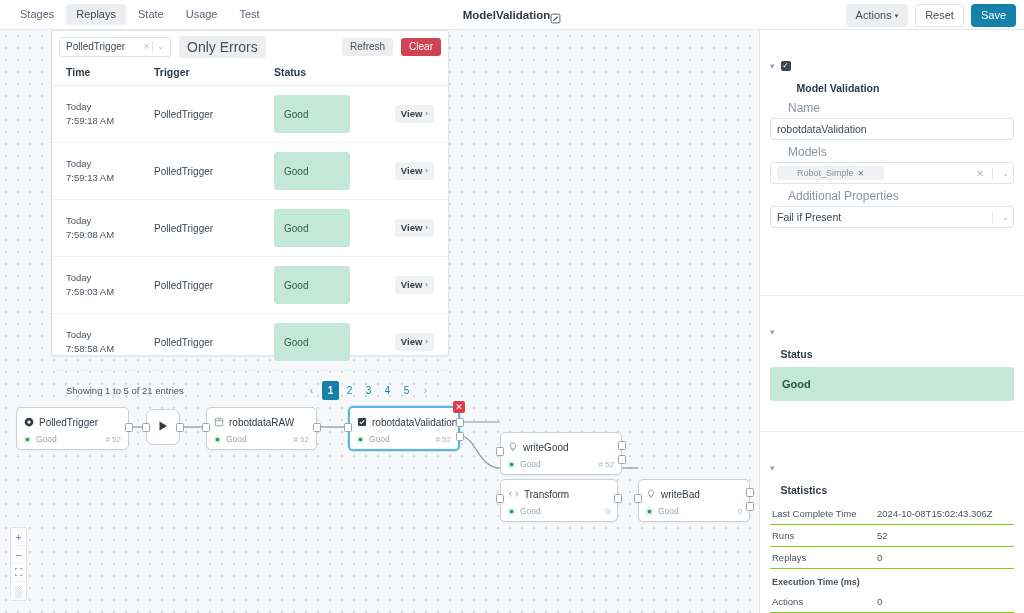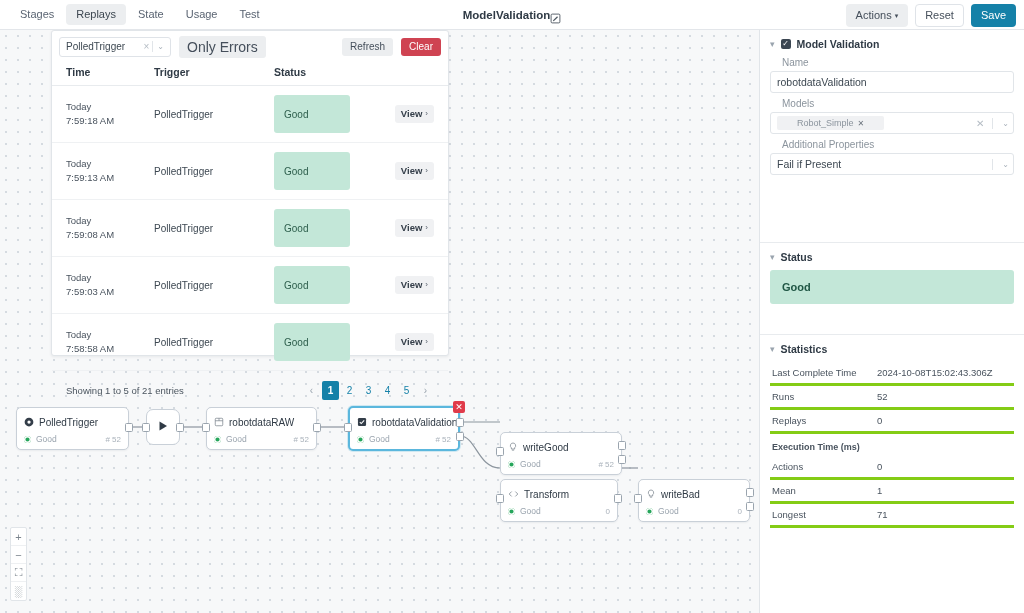--- a/index.html
+++ b/index.html
@@ -165,46 +165,46 @@
   .zoomctl div:last-child { border-bottom:none; }
 
   
   .rightpanel {
     position:absolute; right:0; top:30px; width:265px; height:583px;
     background:#fff; border-left:1px solid #e1e5e9; overflow:hidden;
   }
   .sec { border-bottom:1px solid #e8ebee; padding:8px 10px 12px 10px; }
   .sec-head { display:flex; align-items:center; gap:6px; margin-bottom:7px; }
   .chev-d { color:#9aa4ae; font-size:9px; }
-  .sec-title { font-size:10.5px; font-weight:700; color:#2f3a45; }
+  .sec-title { font-size:10.5px; font-weight:700; color:#2f3a45;margin-top:44px; }
   .cbox {
     width:10px; height:10px; background:#3b4652; border-radius:2px;
     display:flex; align-items:center; justify-content:center;
     color:#fff; font-size:8px; line-height:1;
   }
-  .flabel { font-size:10px; color:#8b949d; margin:5px 0 3px 12px; }
+  .flabel { font-size:12px; color:#8b949d; margin:5px 0 3px 18px; }
   .finput {
     width:100%; height:22px; border:1px solid #e1e5e9; border-radius:3px;
     background:#fff; display:flex; align-items:center; padding:0 6px;
     font-size:10.5px; color:#3d4852;
   }
   .finput.sel { justify-content:space-between; padding-right:2px; }
   .tag {
     background:#f0f1f3; border-radius:2px; font-size:9px; color:#8b949d;
     padding:2px 20px; display:inline-flex; align-items:center; gap:4px;
   }
   .tag .tx { font-size:8px; color:#6d757e; cursor:pointer; }
   .sel-right { display:flex; align-items:center; gap:5px; }
   .status-good {
     background:#c3e7d8; color:#205745; font-size:11px; font-weight:700;
     border-radius:3px; padding:11px 12px; margin-top:4px;
   }
   .stat-row {
     display:flex; align-items:center; padding:5px 2px;
-    border-bottom:3px solid #84cc16; font-size:9.5px;
+    border-bottom:1px solid #84cc16; font-size:9.5px;
   }
   .stat-row .k { width:105px; color:#49535e; }
   .stat-row .v { color:#49535e; }
   .stat-sub { font-size:9px; font-weight:700; color:#49535e; padding:8px 2px 4px 2px; }
   .pad-blank { height:55px; }
 </style>
 </head>
 <body>
 
 <div id="app">

